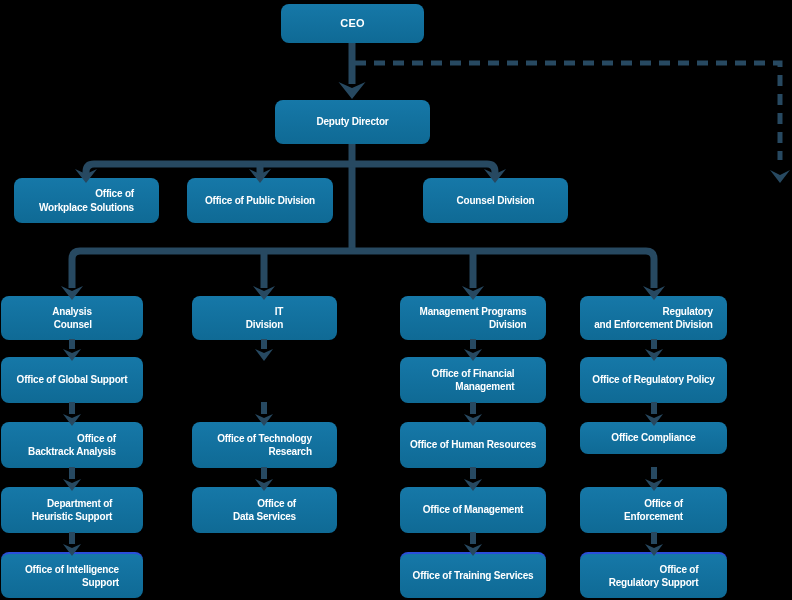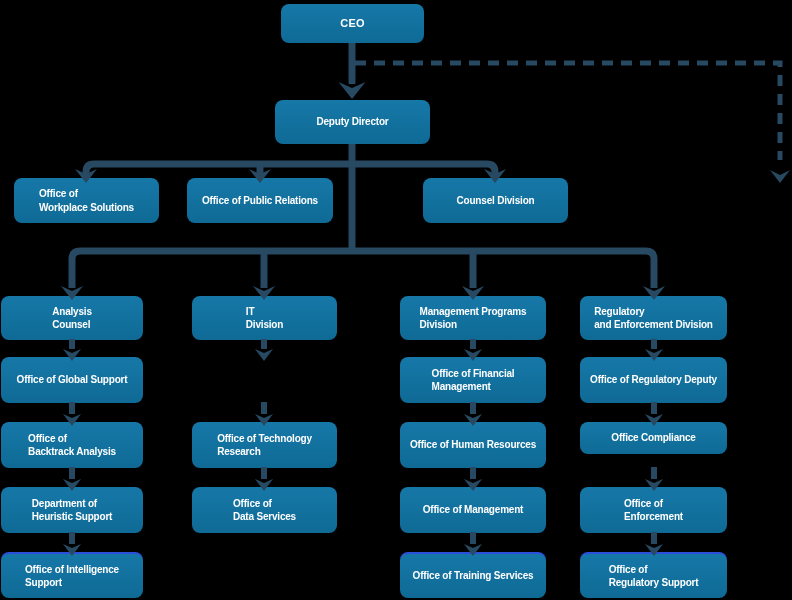--- a/index.html
+++ b/index.html
@@ -15,21 +15,21 @@
     position:relative;width:792px;height:600px;overflow:hidden;
     background:var(--background);
     font-family:"Liberation Sans","DejaVu Sans",sans-serif;
   }
   .node{
     position:absolute;box-sizing:border-box;
     background:linear-gradient(180deg,var(--node-fill) 0%,var(--node-fill-dark) 100%);
     color:var(--node-text);
     border-radius:8px;
     display:flex;align-items:center;justify-content:center;
-    text-align:left;white-space:pre-line;
+    text-align:right;white-space:pre-line;
     font-weight:bold;font-size:10px;line-height:1.32;letter-spacing:-0.2px;
     padding:1px 2px;
     box-shadow:0 2px 3px rgba(0,0,0,0.55);
   }
   .node.lg{font-size:11px;letter-spacing:0.2px;}
   .node.hl{border-top:2px solid var(--highlight);}
   #connectors{position:absolute;left:0;top:0;pointer-events:none;}
   #connectors .solid path{stroke:var(--connector);stroke-width:7;fill:none;stroke-linejoin:round;}
   #connectors .solid path.thin{stroke-width:6;}
   #connectors .dashed path{stroke:var(--connector);stroke-width:5;fill:none;stroke-dasharray:11 8;}
@@ -39,21 +39,21 @@
 <body>
 
 <div class="stage">
 
   <div class="node lg" style="left:281px;top:4px;width:143px;height:39px">CEO</div>
 
   <div class="node" style="left:275px;top:100px;width:155px;height:44px">Deputy Director</div>
 
   <div class="node" style="left:14px;top:178px;width:145px;height:45px">Office of
 Workplace Solutions</div>
-  <div class="node" style="left:187px;top:178px;width:146px;height:45px">Office of Public Relations</div>
+  <div class="node" style="left:187px;top:178px;width:146px;height:45px">Office of Public Division</div>
   <div class="node" style="left:423px;top:178px;width:145px;height:45px">Counsel Division</div>
 
   <div class="node" style="left:1px;top:296px;width:142px;height:44px">Analysis
 Counsel</div>
   <div class="node" style="left:1px;top:357px;width:142px;height:46px">Office of Global Support</div>
   <div class="node" style="left:1px;top:422px;width:142px;height:46px">Office of
 Backtrack Analysis</div>
   <div class="node" style="left:1px;top:487px;width:142px;height:46px">Department of
 Heuristic Support</div>
   <div class="node hl" style="left:1px;top:552px;width:142px;height:46px">Office of Intelligence
@@ -69,21 +69,21 @@
   <div class="node" style="left:400px;top:296px;width:146px;height:44px">Management Programs
 Division</div>
   <div class="node" style="left:400px;top:357px;width:146px;height:46px">Office of Financial
 Management</div>
   <div class="node" style="left:400px;top:422px;width:146px;height:46px">Office of Human Resources</div>
   <div class="node" style="left:400px;top:487px;width:146px;height:46px">Office of Management</div>
   <div class="node hl" style="left:400px;top:552px;width:146px;height:46px">Office of Training Services</div>
 
   <div class="node" style="left:580px;top:296px;width:147px;height:44px">Regulatory
 and Enforcement Division</div>
-  <div class="node" style="left:580px;top:357px;width:147px;height:46px">Office of Regulatory Deputy</div>
+  <div class="node" style="left:580px;top:357px;width:147px;height:46px">Office of Regulatory Policy</div>
   <div class="node" style="left:580px;top:422px;width:147px;height:32px">Office Compliance</div>
   <div class="node" style="left:580px;top:487px;width:147px;height:46px">Office of
 Enforcement</div>
   <div class="node hl" style="left:580px;top:552px;width:147px;height:46px">Office of
 Regulatory Support</div>
 
   <svg id="connectors" width="792" height="600" viewBox="0 0 792 600">
     <g class="solid">
       <path d="M352 43 V 84"></path>
       <path d="M352 144 V 250"></path>

